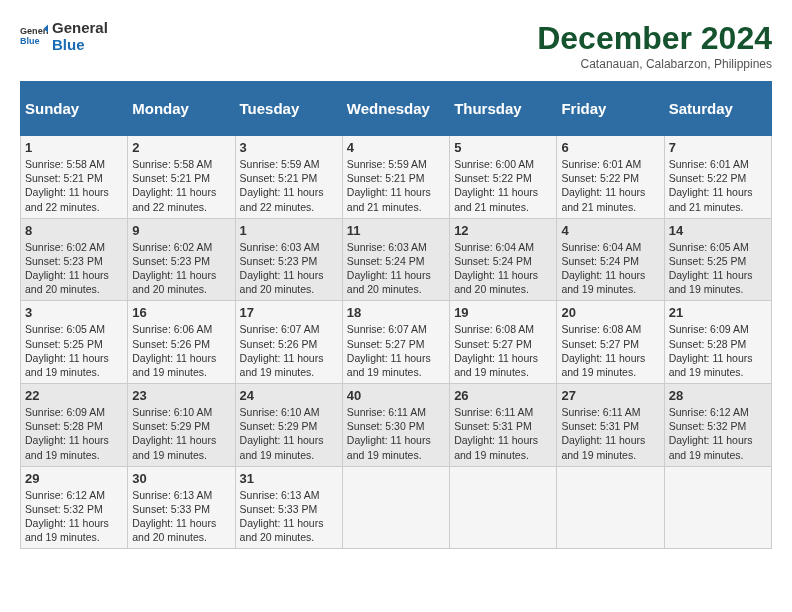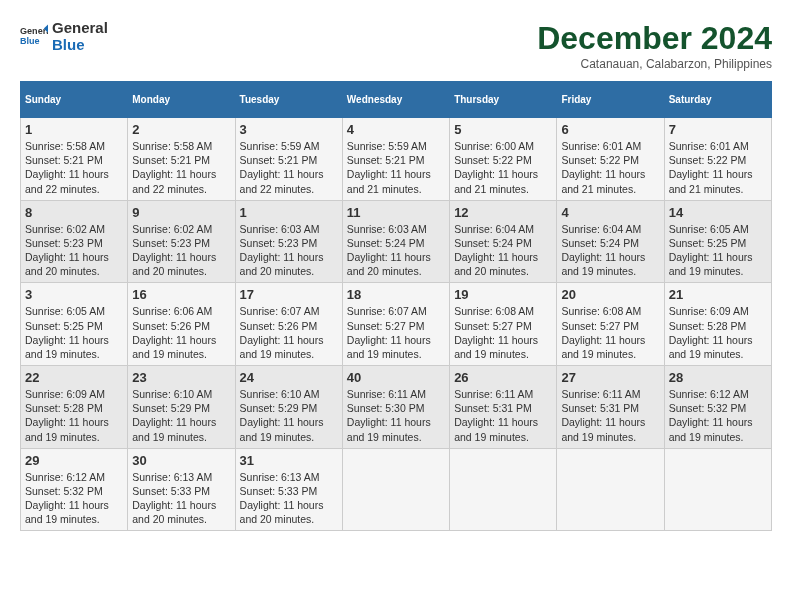--- a/index.html
+++ b/index.html
@@ -40,23 +40,23 @@
     table {
       width: 100%;
       border-collapse: collapse;
       font-size: 11px;
     }
     thead tr {
       background-color: #2e6da4;
       color: #fff;
     }
     thead th {
-      padding: 12px 4px;
+      padding: 18px 4px;
       text-align: left;
-      font-size: 10px;
+      font-size: 15px;
       font-weight: bold;
       border: 1px solid #2e6da4;
     }
     tbody tr {
       vertical-align: top;
     }
     tbody tr:nth-child(odd) {
       background-color: #f5f5f5;
     }
     tbody tr:nth-child(even) {

